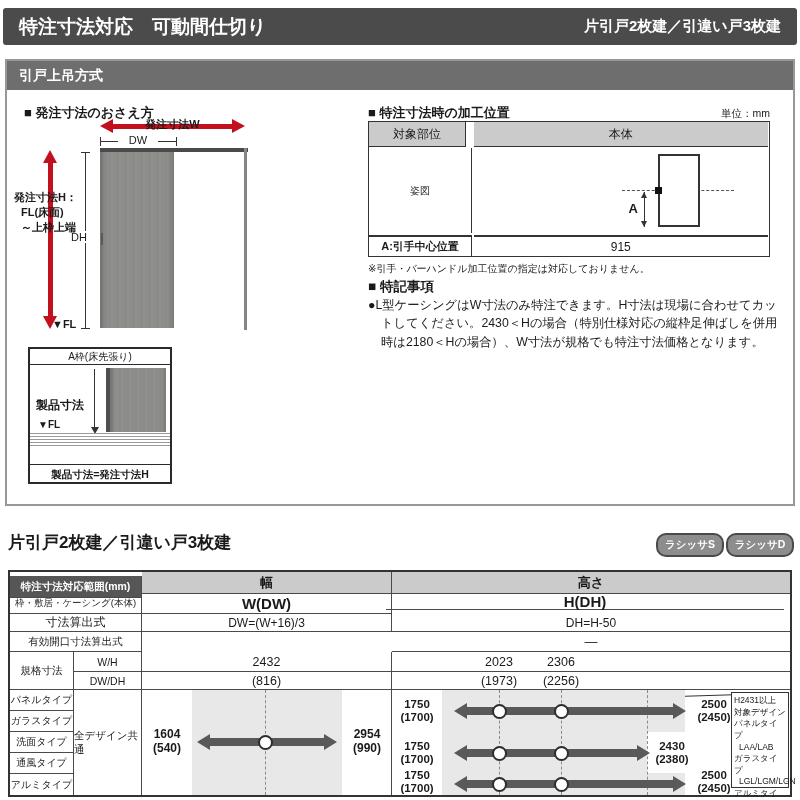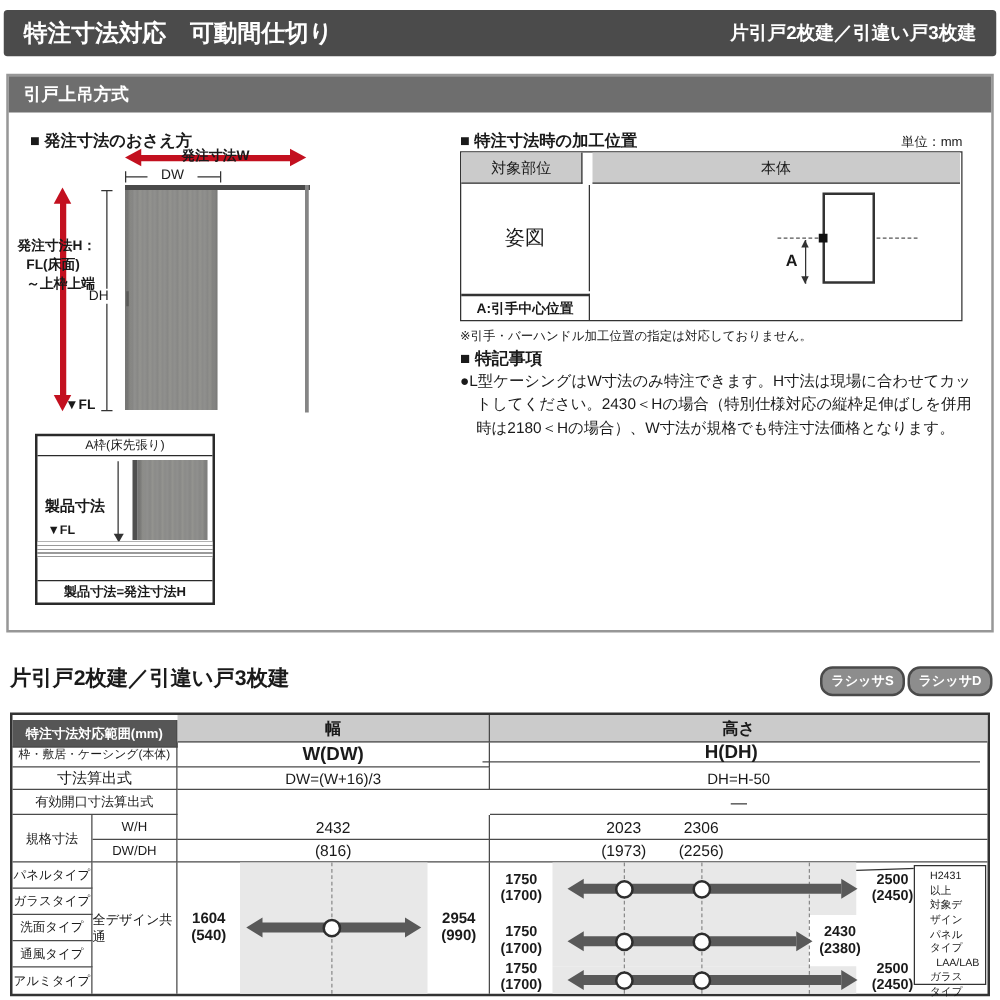--- a/index.html
+++ b/index.html
@@ -97,32 +97,33 @@
   </div>
 
   <div class="abs b" style="left:368px;top:104px;font-size:13px;">■ 特注寸法時の加工位置</div>
   <div class="abs" style="left:660px;top:107px;width:110px;text-align:right;font-size:10.5px;">単位：mm</div>
 
   <div class="abs" style="left:368px;top:121px;width:402px;height:136px;border:1.5px solid #333;background:#fff;">
 
     <div class="abs hgray flexc" style="left:0;top:0;width:97px;height:25px;border-right:1.5px solid #333;border-bottom:1px solid #333;font-size:12px;">対象部位</div>
     <div class="abs hgray flexc" style="left:104.5px;top:0;width:294.5px;height:25px;border-bottom:1px solid #333;font-size:12px;">本体</div>
 
-    <div class="abs flexc" style="left:0;top:26px;width:103px;height:85px;border-right:1.5px solid #333;font-size:16px;">姿図</div>
+    <div class="abs flexc" style="left:0;top:26px;width:103px;height:85px;border-right:1.5px solid #333;font-size:10px;">姿図</div>
     <div class="abs" style="left:104.5px;top:26px;width:294.5px;height:85px;">
       <div class="abs" style="left:148px;top:42px;width:112px;border-top:1px dashed #555;"></div>
       <div class="abs" style="left:184px;top:6px;width:42px;height:73px;border:2px solid #333;background:#fff;"></div>
       <div class="abs" style="left:181px;top:39px;width:7px;height:7px;background:#111;"></div>
       <div class="abs" style="left:170px;top:44px;height:35px;border-left:1px solid #333;"></div>
       <div class="abs tri" style="left:167.5px;top:44px;border-left:3px solid transparent;border-right:3px solid transparent;border-bottom:6px solid #333;"></div>
       <div class="abs tri" style="left:167.5px;top:73px;border-left:3px solid transparent;border-right:3px solid transparent;border-top:6px solid #333;"></div>
       <div class="abs b" style="left:155px;top:53px;font-size:13px;">A</div>
     </div>
 
     <div class="abs flexc" style="left:0;bottom:0;width:103px;height:21px;border-right:1.5px solid #333;border-top:2px solid #333;font-size:11px;font-weight:bold;">A:引手中心位置</div>
+    <div class="abs flexc" style="left:104.5px;bottom:0;width:294.5px;height:21px;border-top:2px solid #333;font-size:12px;">915</div>
   </div>
 
   <div class="abs" style="left:368px;top:262px;font-size:10px;">※引手・バーハンドル加工位置の指定は対応しておりません。</div>
 
   <div class="abs b" style="left:368px;top:278px;font-size:13.5px;">■ 特記事項</div>
   <div class="abs" style="left:368px;top:296px;width:412px;font-size:12.3px;line-height:1.5;padding-left:13px;text-indent:-13px;">●L型ケーシングはW寸法のみ特注できます。H寸法は現場に合わせてカットしてください。2430＜Hの場合（特別仕様対応の縦枠足伸ばしを併用時は2180＜Hの場合）、W寸法が規格でも特注寸法価格となります。</div>
 
   <div class="abs b" style="left:8px;top:531px;font-size:17px;">片引戸2枚建／引違い戸3枚建</div>
   <div class="btn" style="left:656px;top:533px;" role="button">ラシッサS</div>
   <div class="btn" style="left:726px;top:533px;" role="button">ラシッサD</div>
@@ -226,21 +227,21 @@
       <div class="abs tri gtl" style="left:62px;top:86px;"></div>
       <div class="gshaft" style="left:74px;top:90px;width:207px;height:8px;"></div>
       <div class="abs tri gtr" style="left:281px;top:86px;"></div>
       <div class="dot" style="left:100px;top:87px;"></div>
       <div class="dot" style="left:162px;top:87px;"></div>
       <div class="val2" style="left:296px;width:52px;top:79px;font-size:11.5px;">
         <div>2500</div>
         <div>(2450)</div>
       </div>
 
-      <div class="abs" style="left:339px;top:2px;width:58px;height:96px;border:1.5px solid #333;background:#fff;font-size:8.5px;line-height:1.37;padding:2px 12px;">
+      <div class="abs" style="left:339px;top:2px;width:58px;height:96px;border:1.5px solid #333;background:#fff;font-size:8.5px;line-height:1.37;padding:2px 2px;">
         <div>H2431以上</div>
         <div>対象デザイン</div>
         <div>パネルタイプ</div>
         <div style="padding-left:5px;">LAA/LAB</div>
         <div>ガラスタイプ</div>
         <div style="padding-left:5px;">LGL/LGM/LGN</div>
         <div>アルミタイプ</div>
 
       </div>
     </div>

